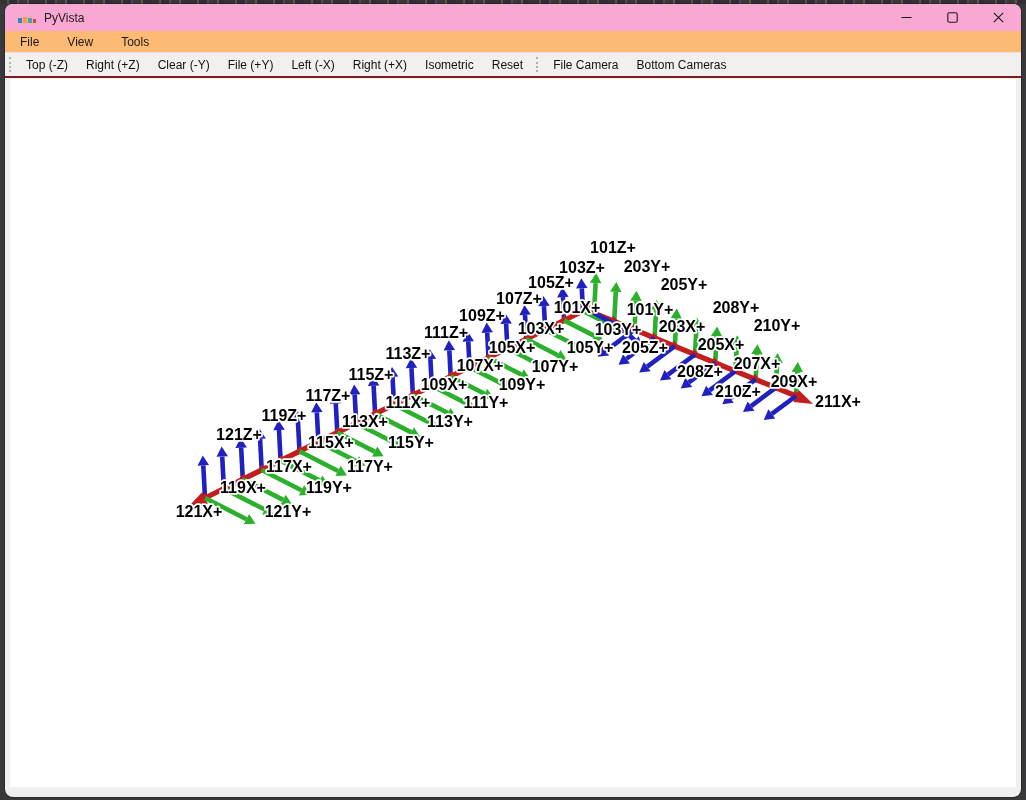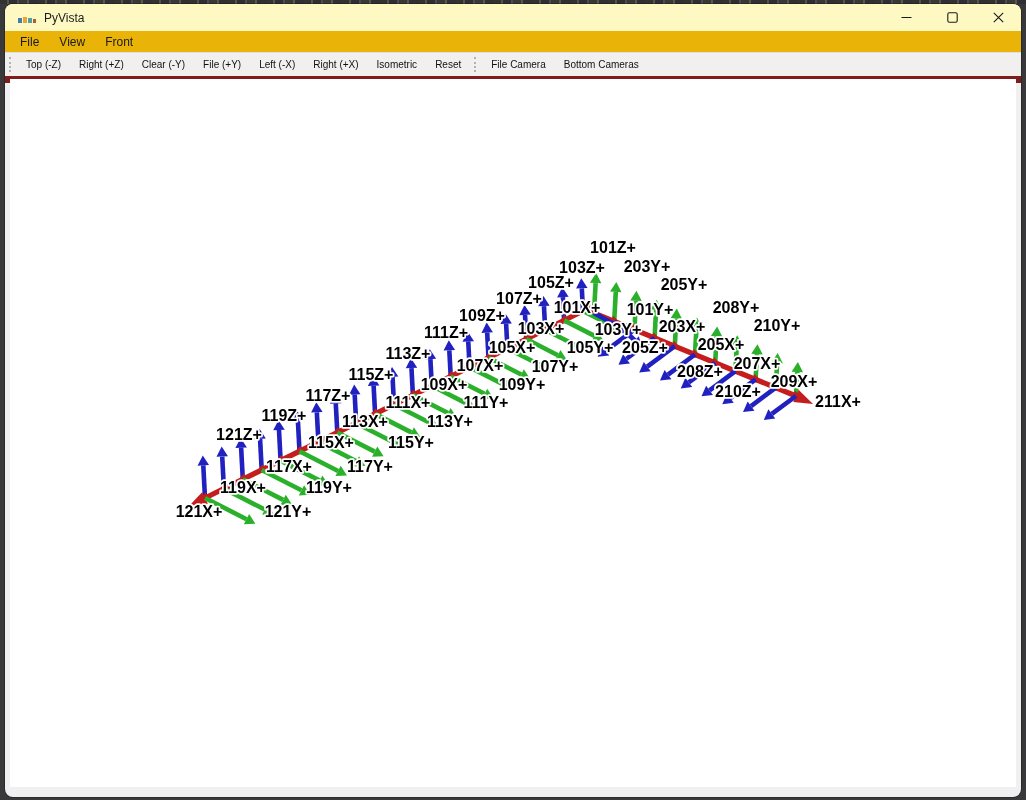--- a/index.html
+++ b/index.html
@@ -14,39 +14,39 @@
       #343230 0 7px,#55524a 7px 9px,#2f2e32 9px 17px,#4c4c54 17px 19px,
       #3a3835 19px 27px,#5a574e 27px 29px,#302f33 29px 38px);
   }
   .app-window{
     position:absolute;left:5px;top:4px;width:1016px;height:793px;
     background:#f0f0f0;border-radius:8px;overflow:hidden;
     box-shadow:0 0 0 1px rgba(0,0,0,0.25);
   }
   
   .titlebar{
-    height:27px;background:#fef9c3;display:flex;align-items:center;
+    height:27px;background:#f9a8d4;display:flex;align-items:center;
     padding-left:13px;position:relative;
   }
   .logo{width:18px;height:11px;display:inline-block;flex:0 0 auto;}
   .title-text{font-size:12px;color:#1b1b1b;margin-left:8px;}
   .win-controls{margin-left:auto;display:flex;height:100%;}
   .win-btn{width:46px;height:100%;display:flex;align-items:center;justify-content:center;}
   .win-btn svg{display:block;}
   
   .menubar{
-    height:21px;background:#eab308;display:flex;align-items:center;
-    padding-left:5px;font-size:12px;color:#1a1a1a;
+    height:21px;background:#fdba74;display:flex;align-items:center;
+    padding-left:5px;font-size:12px;color:#1a1a1a;gap:8px;
   }
   .menu-item{padding:3px 10px;}
   
   .toolbar{
     height:23px;background:#f1f0ef;
-    border-top:1px solid #e2e0de;border-bottom:7px solid #7f1d1d;
-    display:flex;align-items:center;font-size:10px;color:#111;
+    border-top:1px solid #e2e0de;border-bottom:2px solid #7f1d1d;
+    display:flex;align-items:center;font-size:12px;color:#111;
   }
   .tb-handle{
     width:0;height:15px;border-left:2px dotted #b3b1ae;margin:0 6px 0 4px;flex:0 0 auto;
   }
   .tb-btn{padding:3px 7px;margin:0 2px;white-space:nowrap;}
   .tb-group{display:flex;align-items:center;}
   
   .canvas{
     position:absolute;left:5px;top:75px;width:1006px;height:708px;background:#ffffff;
   }
@@ -90,21 +90,21 @@
         <svg width="11" height="11" viewBox="0 0 11 11">
             <path d="M0.8 0.8 L10.2 10.2 M10.2 0.8 L0.8 10.2" stroke="#1a1a1a" stroke-width="1.1"></path>
           </svg>
       </div>
     </div>
   </div>
 
   <div class="menubar">
     <span class="menu-item">File</span>
     <span class="menu-item">View</span>
-    <span class="menu-item">Front</span>
+    <span class="menu-item">Tools</span>
   </div>
 
   <div class="toolbar">
     <div class="tb-group">
       <span class="tb-handle"></span>
       <span class="tb-btn">Top (-Z)</span>
       <span class="tb-btn">Right (+Z)</span>
       <span class="tb-btn">Clear (-Y)</span>
       <span class="tb-btn">File (+Y)</span>
       <span class="tb-btn">Left (-X)</span>

